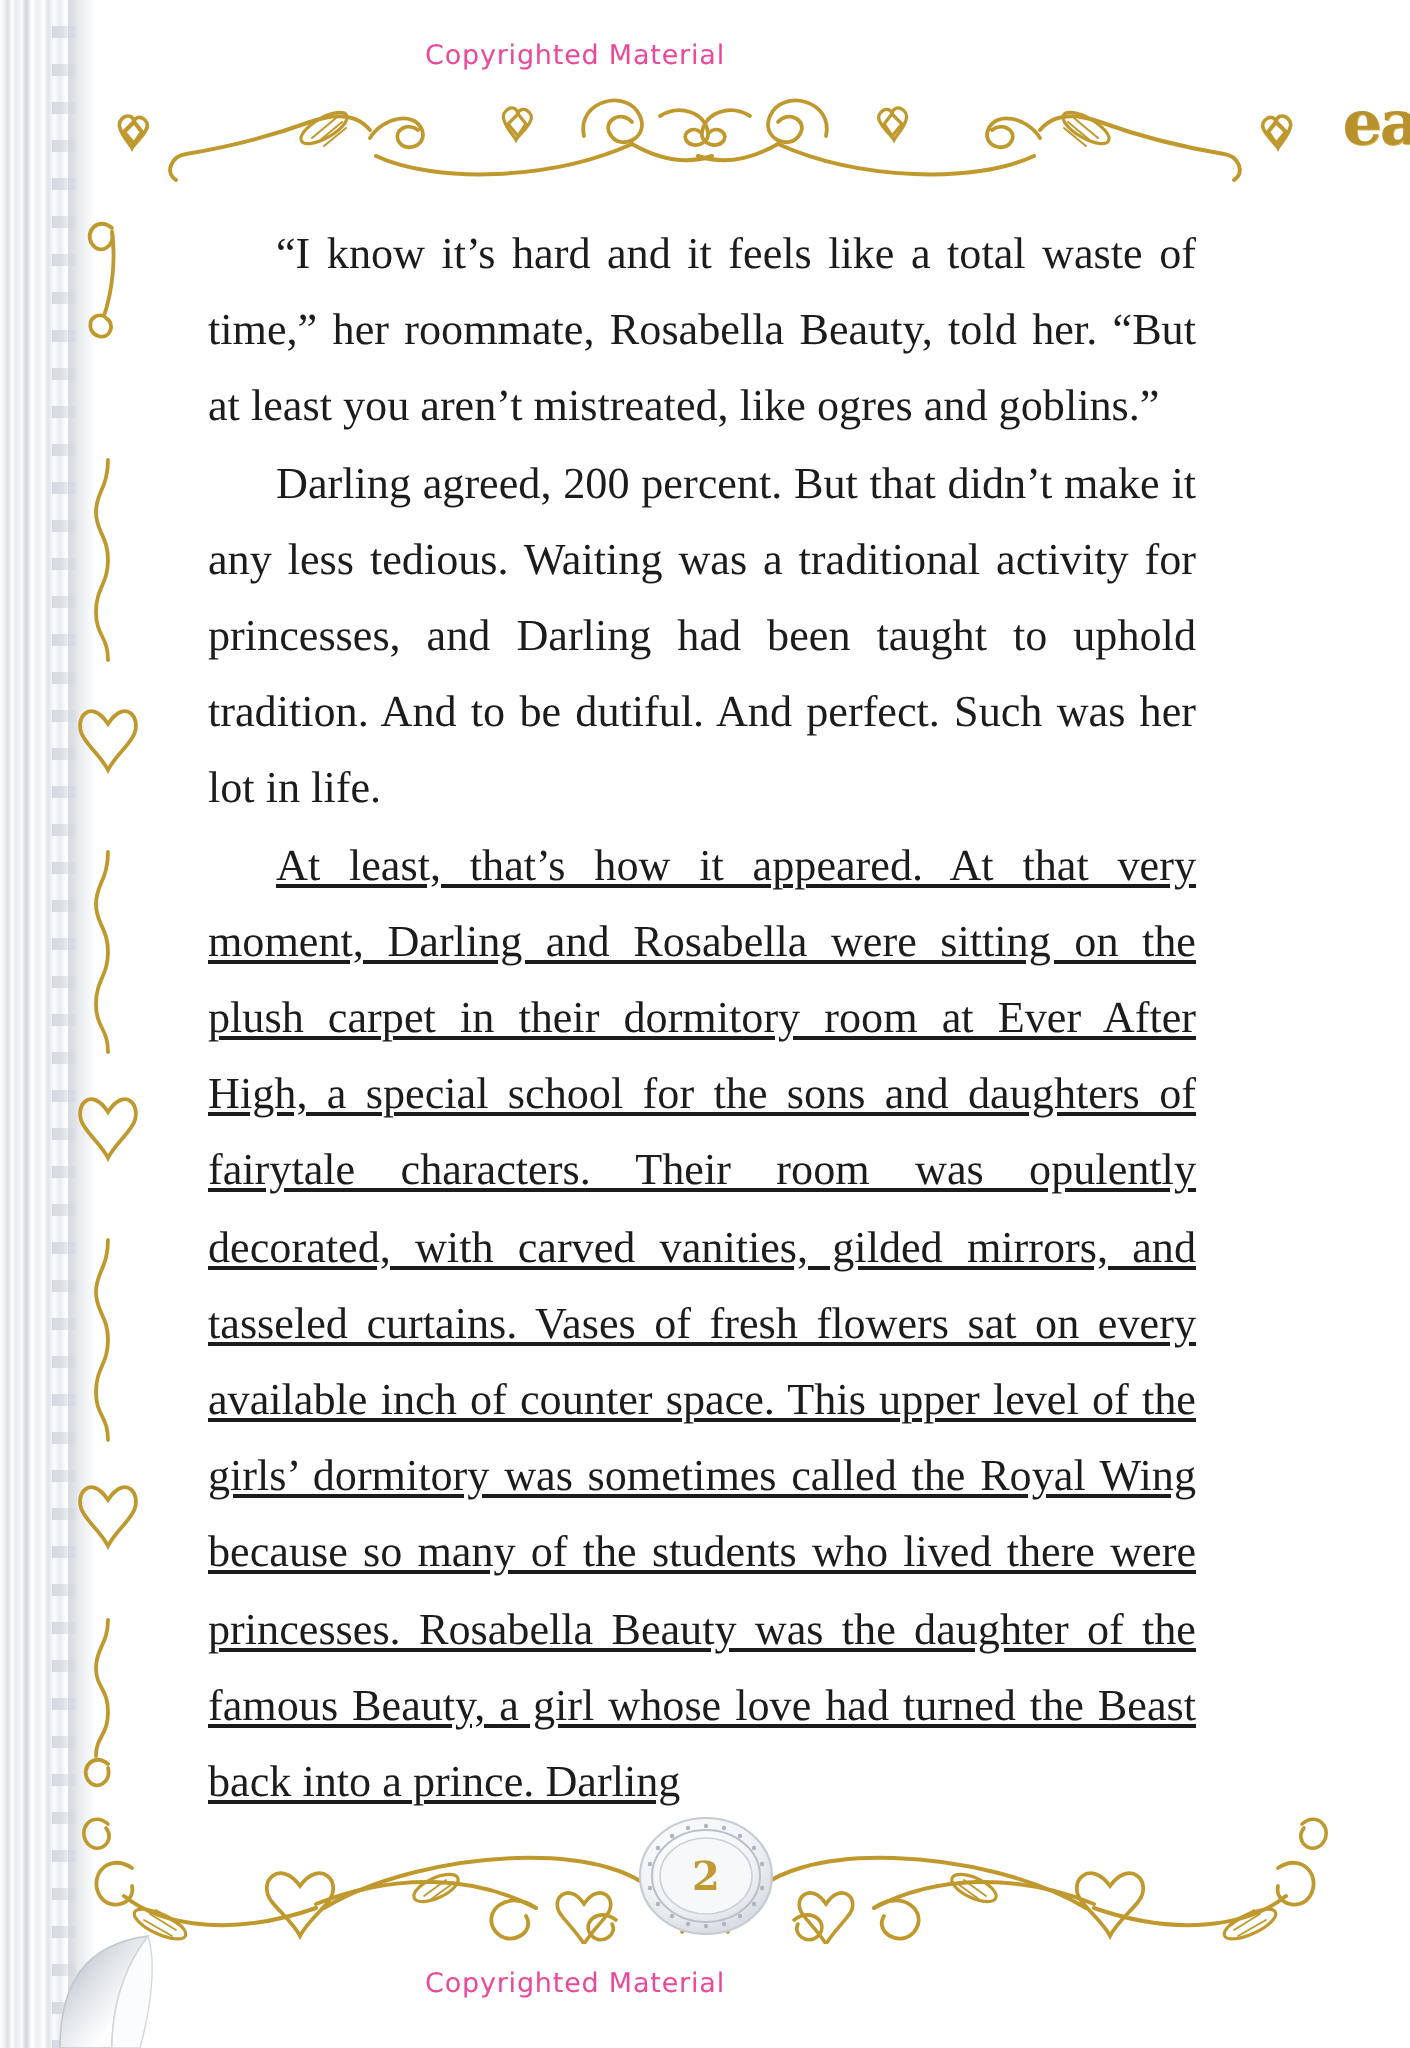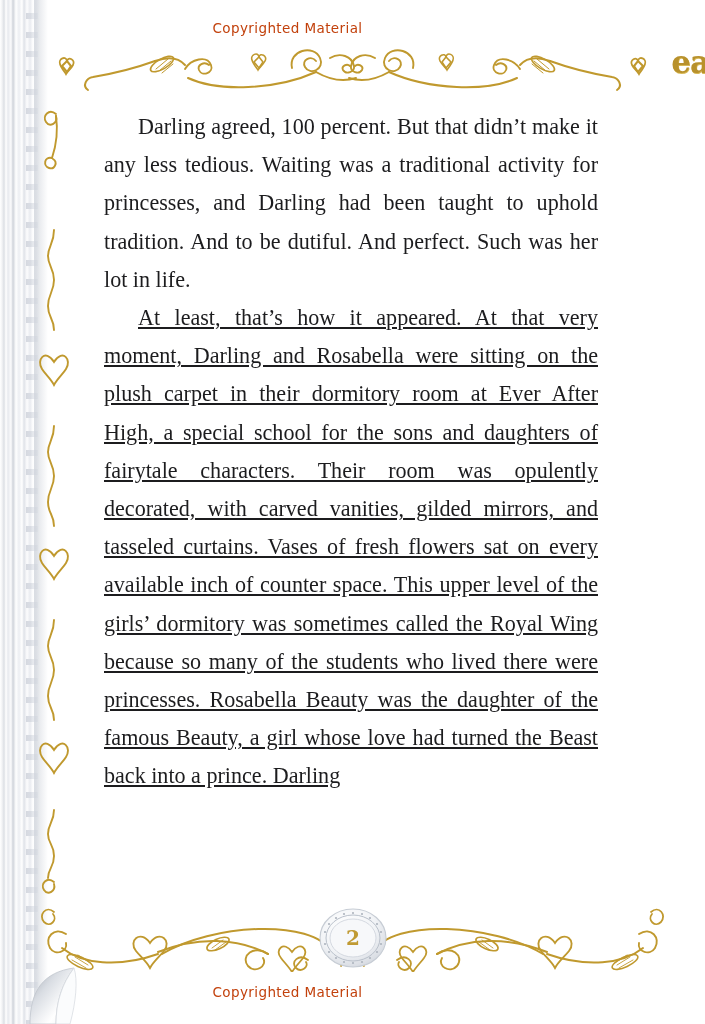--- a/index.html
+++ b/index.html
@@ -62,21 +62,21 @@
   }
 
   
   .copyright {
     position: absolute;
     left: 0; width: 575px;
     text-align: center;
     font-family: "DejaVu Sans", sans-serif;
     font-size: 13.5px;
     letter-spacing: 0.4px;
-    color: #c2410c;
+    color: #ec4899;
     z-index: 8;
   }
   .copyright.top { top: 20px; }
   .copyright.bottom { top: 984px; }
 
   
   .header-orn {
     position: absolute;
     left: 40px; top: 38px;
     width: 625px; height: 62px;
@@ -218,21 +218,22 @@
 
       <path d="M20 650 c-9 -14 -18 -2 -12 7 c3 5 9 10 12 16 c3 -6 9 -11 12 -16 c6 -9 -3 -21 -12 -7z" stroke-width="1.9"></path>
 
       <path d="M20 710 c0 12 -6 14 -6 24 s6 10 6 22 -6 12 -6 22" stroke-width="1.9"></path>
 
       <path d="M20 782 c-7 -6 -14 2 -10 8 c4 6 12 1 10 -6" stroke-width="1.9"></path>
     </svg>
   </div>
 
   <div id="body-text">
-    <p>Darling agreed, 100 percent. But that didn’t make it any less tedious. Waiting was a traditional activity for princesses, and Darling had been taught to uphold tradition. And to be dutiful. And perfect. Such was her lot in life.</p>
+    <p>“I know it’s hard and it feels like a total waste of time,” her roommate, Rosabella Beauty, told her. “But at least you aren’t mistreated, like ogres and goblins.”</p>
+    <p>Darling agreed, 200 percent. But that didn’t make it any less tedious. Waiting was a traditional activity for princesses, and Darling had been taught to uphold tradition. And to be dutiful. And perfect. Such was her lot in life.</p>
     <p>At least, that’s how it appeared. At that very moment, Darling and Rosabella were sitting on the plush carpet in their dormitory room at Ever After High, a special school for the sons and daughters of fairytale characters. Their room was opulently decorated, with carved vanities, gilded mirrors, and tasseled curtains. Vases of fresh flowers sat on every available inch of counter space. This upper level of the girls’ dormitory was sometimes called the Royal Wing because so many of the students who lived there were princesses. Rosabella Beauty was the daughter of the famous Beauty, a girl whose love had turned the Beast back into a prince. Darling</p>
   </div>
 
   <div class="footer-orn">
     <svg width="625" height="72" viewBox="0 0 625 72" fill="none" stroke="#c0992e" stroke-width="2.1" stroke-linecap="round">
 
       <path d="M14 12 c-8 -7 -16 3 -10 10 c6 6 14 -2 9 -8" stroke-width="1.8"></path>
       <path d="M26 34 c-12 -8 -22 4 -16 14 c5 8 18 4 16 -5" stroke-width="1.9"></path>
       <path d="M22 48 c20 16 56 20 96 6" stroke-width="2"></path>
       <ellipse cx="40" cy="62" rx="14" ry="5" transform="rotate(25 40 62)" fill="none" stroke-width="1.6"></ellipse>

